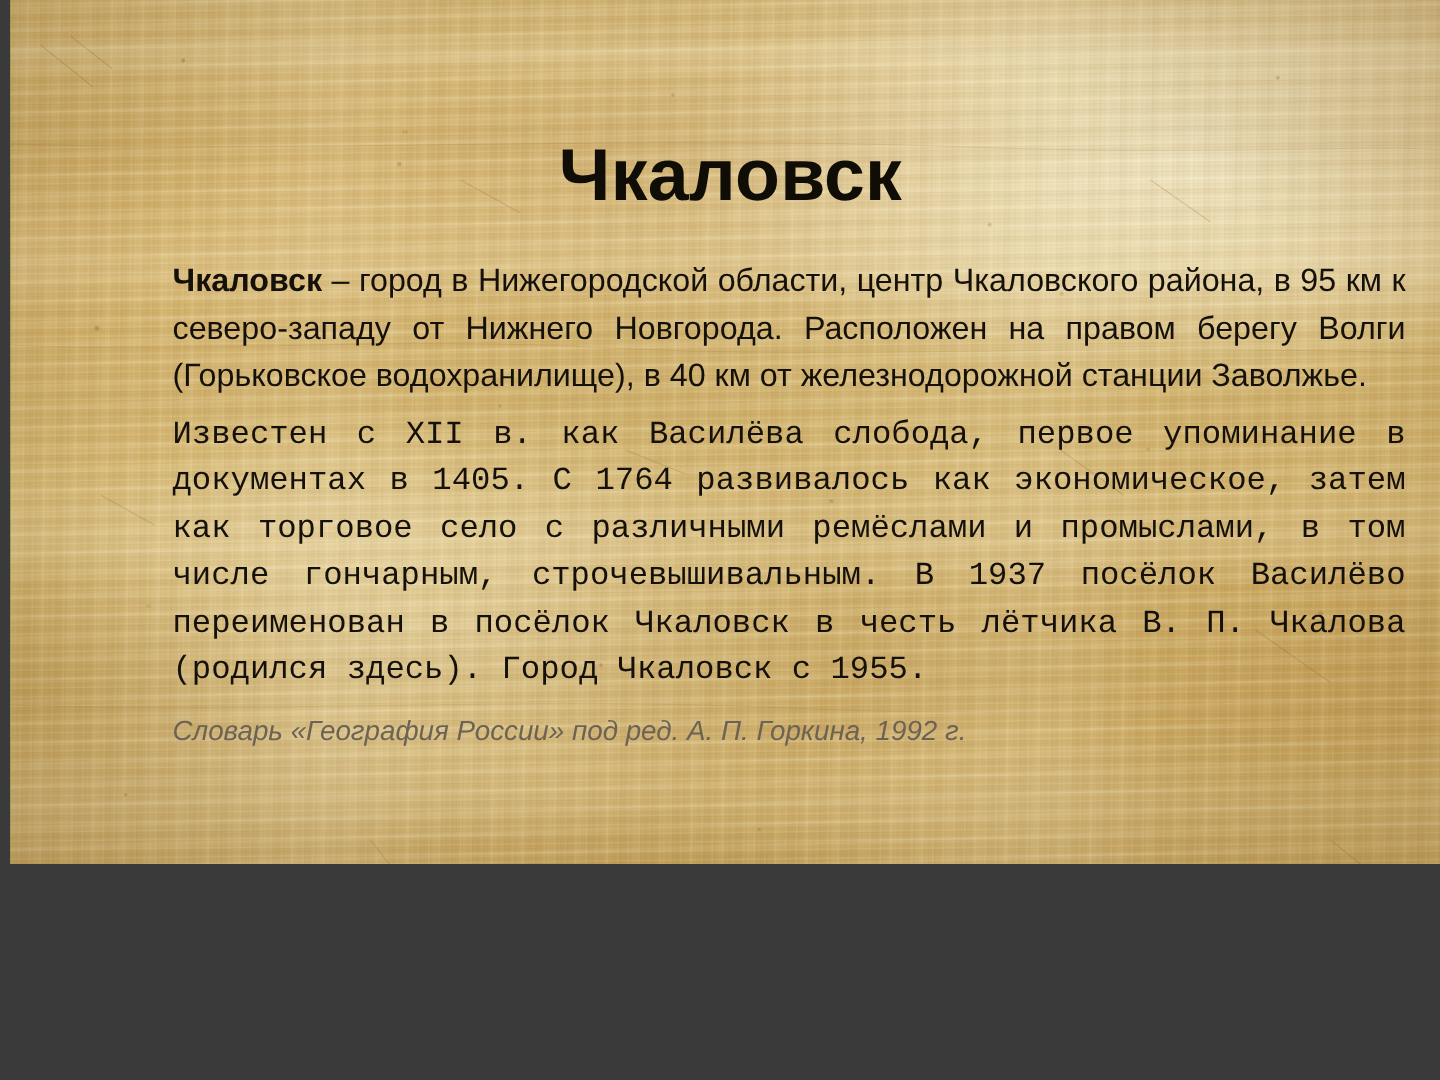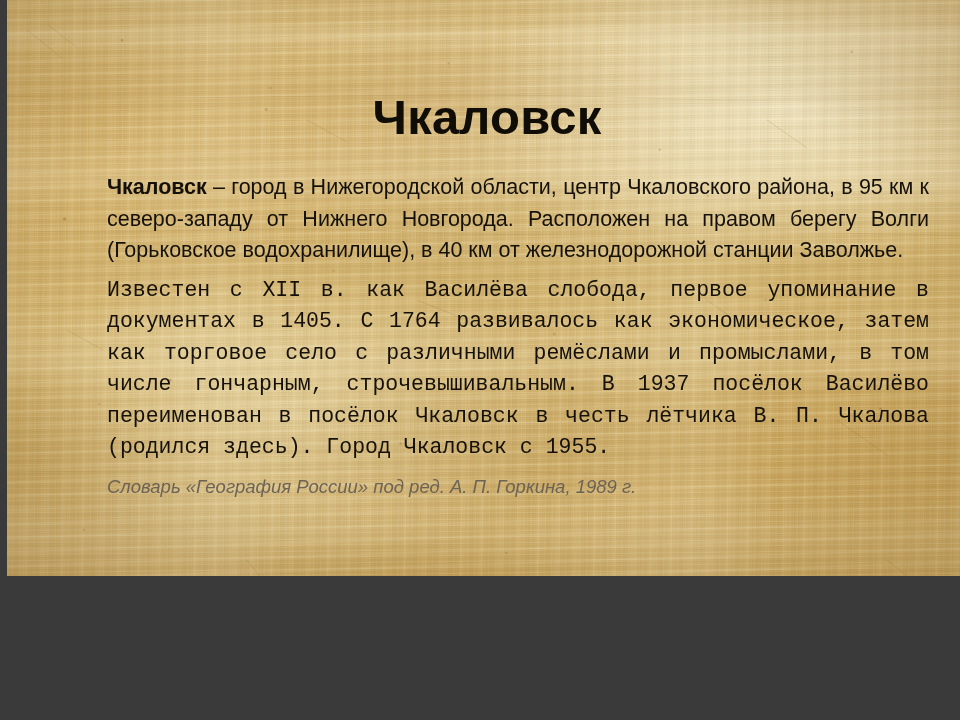--- a/index.html
+++ b/index.html
@@ -182,21 +182,21 @@
     right: 0;
     text-align: center;
     font-size: 49px;
     font-weight: bold;
     color: #100d07;
     letter-spacing: 0.2px;
     line-height: 1.1;
   }
   .body-block {
     position: absolute;
-    left: 100px;
+    left: 108px;
     top: 172px;
     width: 822px;
   }
   .para {
     margin: 0 0 2px 0;
     font-size: 21.5px;
     line-height: 31.5px;
     color: #15110a;
     text-align: justify;
     text-justify: inter-word;
@@ -268,17 +268,17 @@
   <div class="content">
 
     <h1 class="slide-title">Чкаловск</h1>
 
     <div class="body-block">
 
       <p class="para p1"><b>Чкаловск</b><span> – город в Нижегородской области, центр Чкаловского района, в 95 км к северо-западу от Нижнего Новгорода. Расположен на правом берегу Волги (Горьковское водохранилище), в 40 км от железнодорожной станции Заволжье.</span></p>
 
       <p class="para p2">Известен с XII в. как Василёва слобода, первое упоминание в документах в 1405. С 1764 развивалось как экономическое, затем как торговое село с различными ремёслами и промыслами, в том числе гончарным, строчевышивальным. В 1937 посёлок Василёво переименован в посёлок Чкаловск в честь лётчика В. П. Чкалова (родился здесь). Город Чкаловск с 1955.</p>
 
-      <p class="source-line">Словарь «География России» под ред. А. П. Горкина, 1989 г.</p>
+      <p class="source-line">Словарь «География России» под ред. А. П. Горкина, 1992 г.</p>
 
     </div>
   </div>
 </div>
 
 </body></html>

